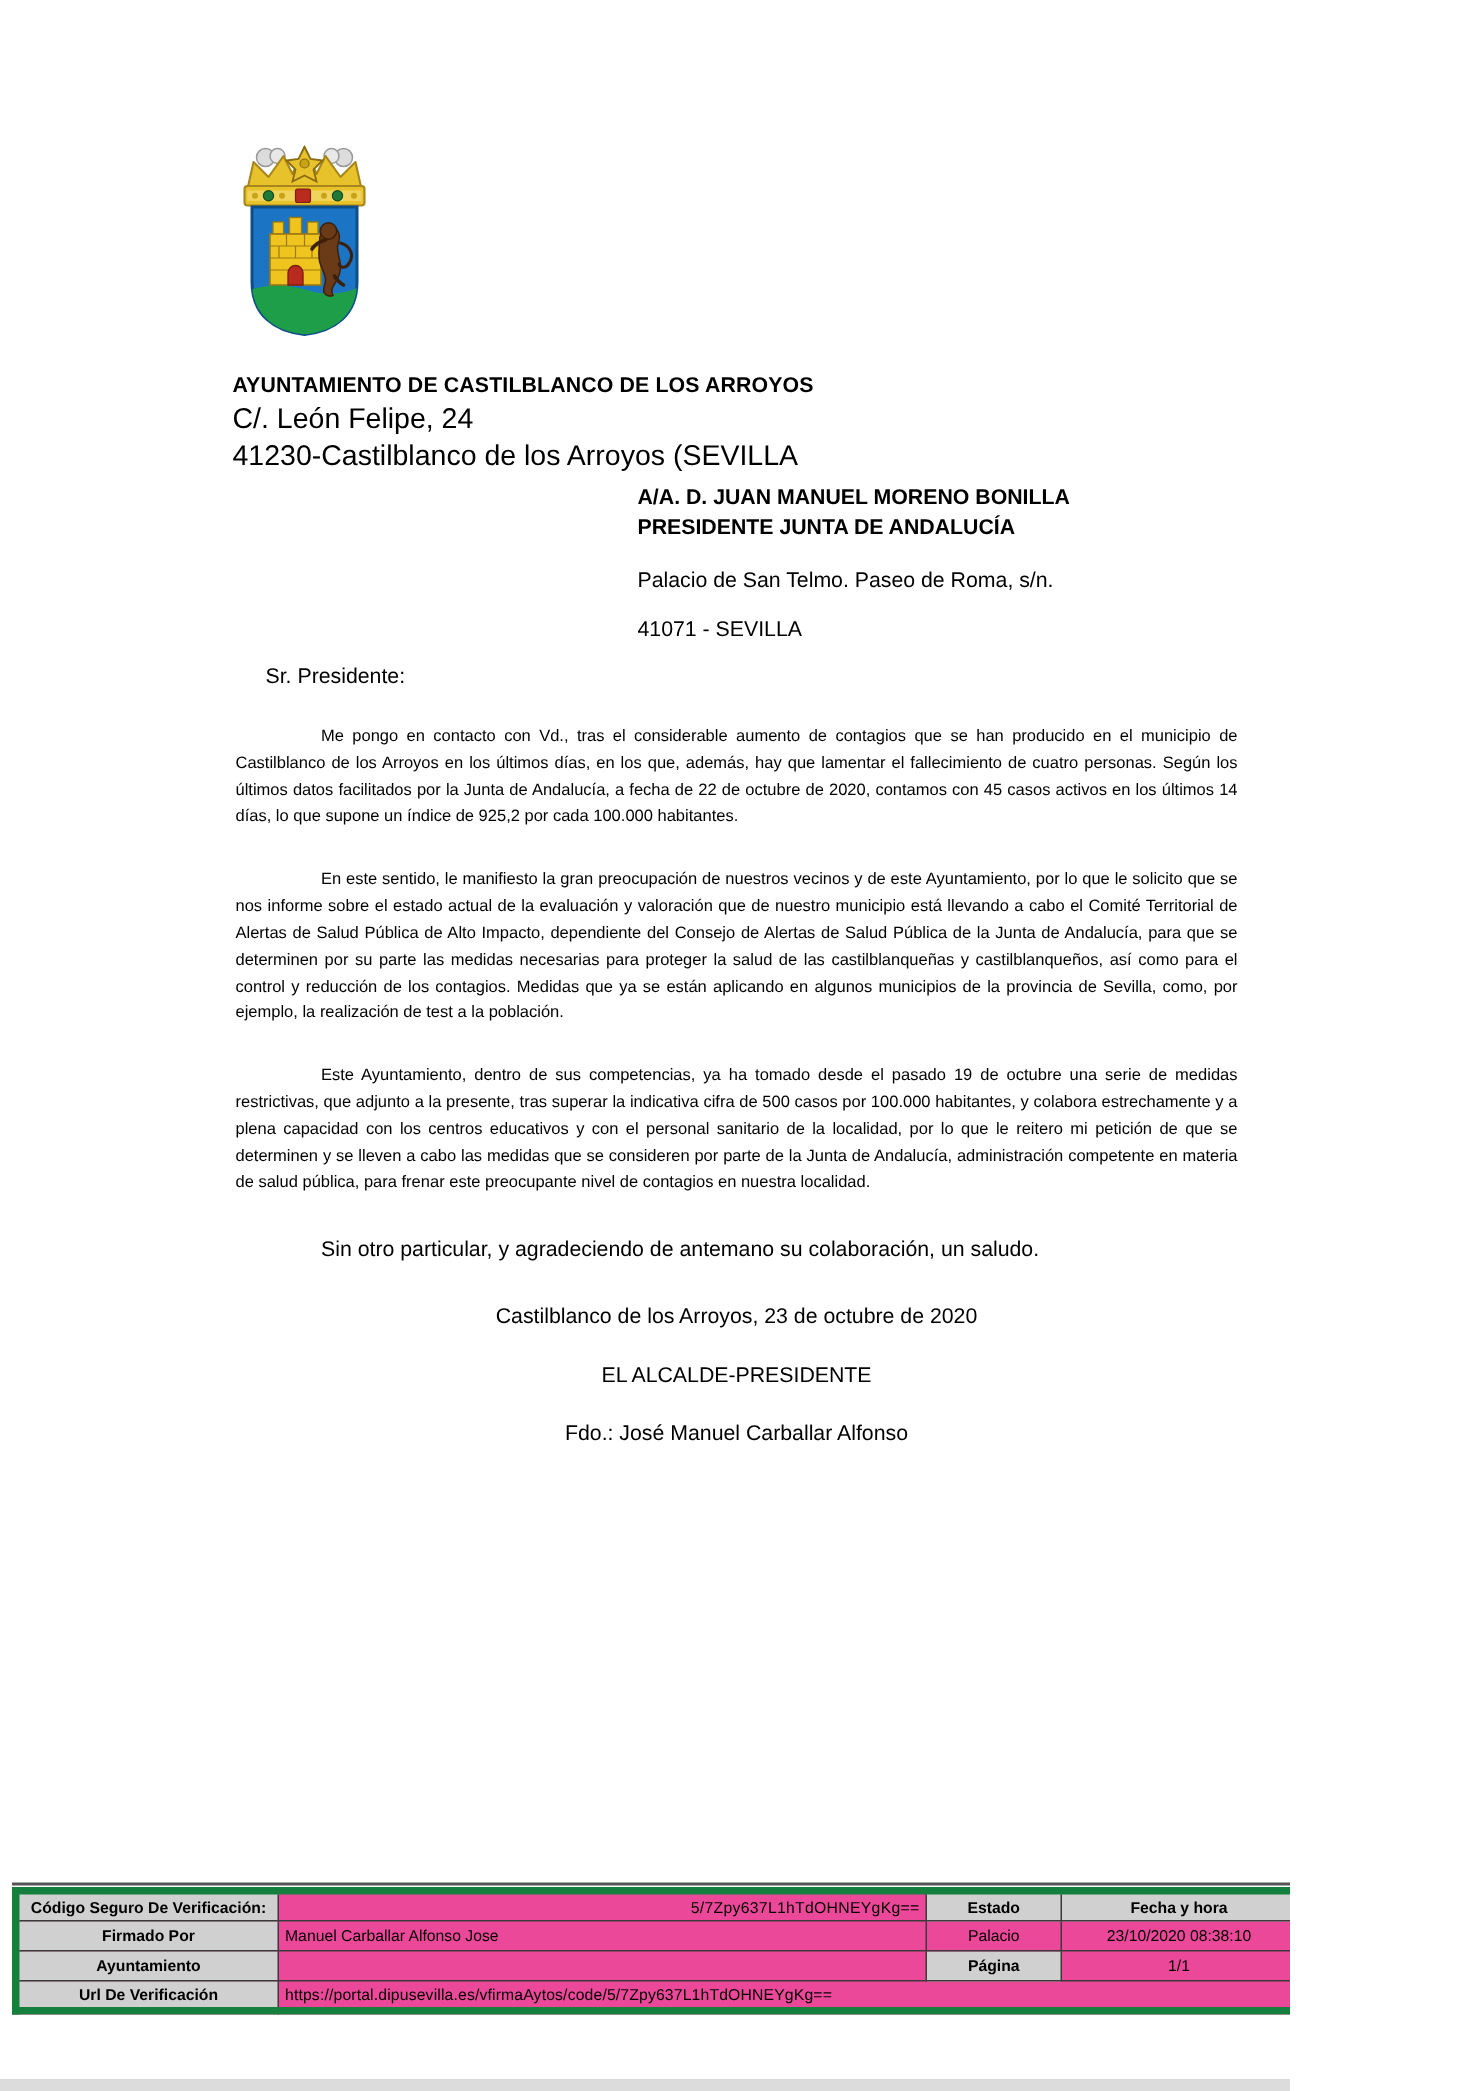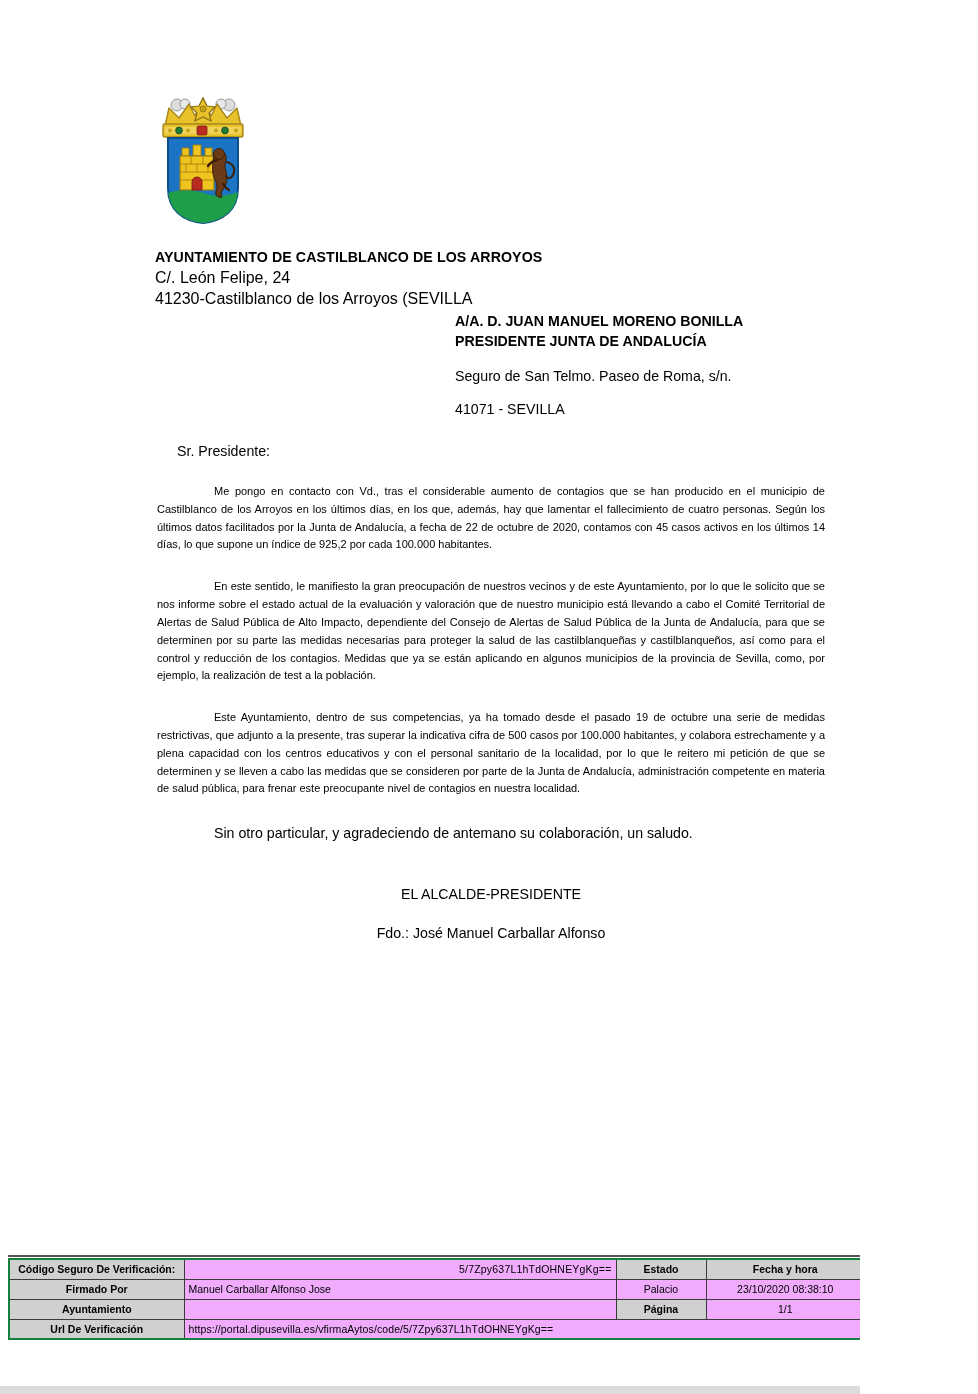--- a/index.html
+++ b/index.html
@@ -36,31 +36,30 @@
   .org-block {
     margin-top: 22px;
     line-height: 1.32;
   }
   .org-name {
     font-size: 14.2px;
     font-weight: bold;
     letter-spacing: 0.1px;
   }
   .org-line {
-    font-size: 16px;
+    font-size: 19px;
     font-weight: normal;
   }
 
   
   .recipient {
     position: absolute;
     left: 425px;
-    top: 312px;
+    top: 323px;
     width: 420px;
-    margin-left: 30px;
   }
   .recipient-name,
   .recipient-role {
     font-size: 14.2px;
     font-weight: bold;
     line-height: 1.38;
   }
   .recipient-addr {
     font-size: 14.2px;
     margin-top: 17px;
@@ -121,22 +120,22 @@
     left: 8px;
     top: 1258px;
     width: 963px;
     display: flex;
     align-items: flex-start;
   }
   table.verif {
     border-collapse: collapse;
     width: 856px;
     table-layout: fixed;
-    border: 2px solid #15803d;
-    background: #f0abfc;
+    border: 5px solid #15803d;
+    background: #ec4899;
   }
   table.verif td {
     border: 1px solid #3a3a3a;
     font-size: 10.5px;
     height: 20px;
     padding: 1px 4px;
     vertical-align: middle;
     font-family: "Liberation Sans", sans-serif;
   }
   td.lbl {
@@ -268,34 +267,35 @@
     <div class="org-block">
       <div class="org-name">AYUNTAMIENTO DE CASTILBLANCO DE LOS ARROYOS</div>
       <div class="org-line">C/. León Felipe, 24</div>
       <div class="org-line">41230-Castilblanco de los Arroyos (SEVILLA</div>
     </div>
   </div>
 
   <div class="recipient">
     <div class="recipient-name">A/A. D. JUAN MANUEL MORENO BONILLA</div>
     <div class="recipient-role">PRESIDENTE JUNTA DE ANDALUCÍA</div>
-    <div class="recipient-addr">Seguro de San Telmo. Paseo de Roma, s/n.</div>
+    <div class="recipient-addr">Palacio de San Telmo. Paseo de Roma, s/n.</div>
     <div class="recipient-city">41071 - SEVILLA</div>
   </div>
 
   <div class="letter-body">
     <div class="salutation">Sr. Presidente:</div>
 
     <p class="para">Me pongo en contacto con Vd., tras el considerable aumento de contagios que se han producido en el municipio de Castilblanco de los Arroyos en los últimos días, en los que, además, hay que lamentar el fallecimiento de cuatro personas. Según los últimos datos facilitados por la Junta de Andalucía, a fecha de 22 de octubre de 2020, contamos con 45 casos activos en los últimos 14 días, lo que supone un índice de 925,2 por cada 100.000 habitantes.</p>
     <p class="para">En este sentido, le manifiesto la gran preocupación de nuestros vecinos y de este Ayuntamiento, por lo que le solicito que se nos informe sobre el estado actual de la evaluación y valoración que de nuestro municipio está llevando a cabo el Comité Territorial de Alertas de Salud Pública de Alto Impacto, dependiente del Consejo de Alertas de Salud Pública de la Junta de Andalucía, para que se determinen por su parte las medidas necesarias para proteger la salud de las castilblanqueñas y castilblanqueños, así como para el control y reducción de los contagios. Medidas que ya se están aplicando en algunos municipios de la provincia de Sevilla, como, por ejemplo, la realización de test a la población.</p>
     <p class="para">Este Ayuntamiento, dentro de sus competencias, ya ha tomado desde el pasado 19 de octubre una serie de medidas restrictivas, que adjunto a la presente, tras superar la indicativa cifra de 500 casos por 100.000 habitantes, y colabora estrechamente y a plena capacidad con los centros educativos y con el personal sanitario de la localidad, por lo que le reitero mi petición de que se determinen y se lleven a cabo las medidas que se consideren por parte de la Junta de Andalucía, administración competente en materia de salud pública, para frenar este preocupante nivel de contagios en nuestra localidad.</p>
 
     <p class="closing-line">Sin otro particular, y agradeciendo de antemano su colaboración, un saludo.</p>
 
     <div class="sp-22"></div>
+    <p class="centered-line">Castilblanco de los Arroyos, 23 de octubre de 2020</p>
 
     <div class="sp-16"></div>
     <p class="centered-line">EL ALCALDE-PRESIDENTE</p>
 
     <div class="sp-16"></div>
     <p class="centered-line">Fdo.: José Manuel Carballar Alfonso</p>
   </div>
 
   <div class="footer-rule"></div>
 

